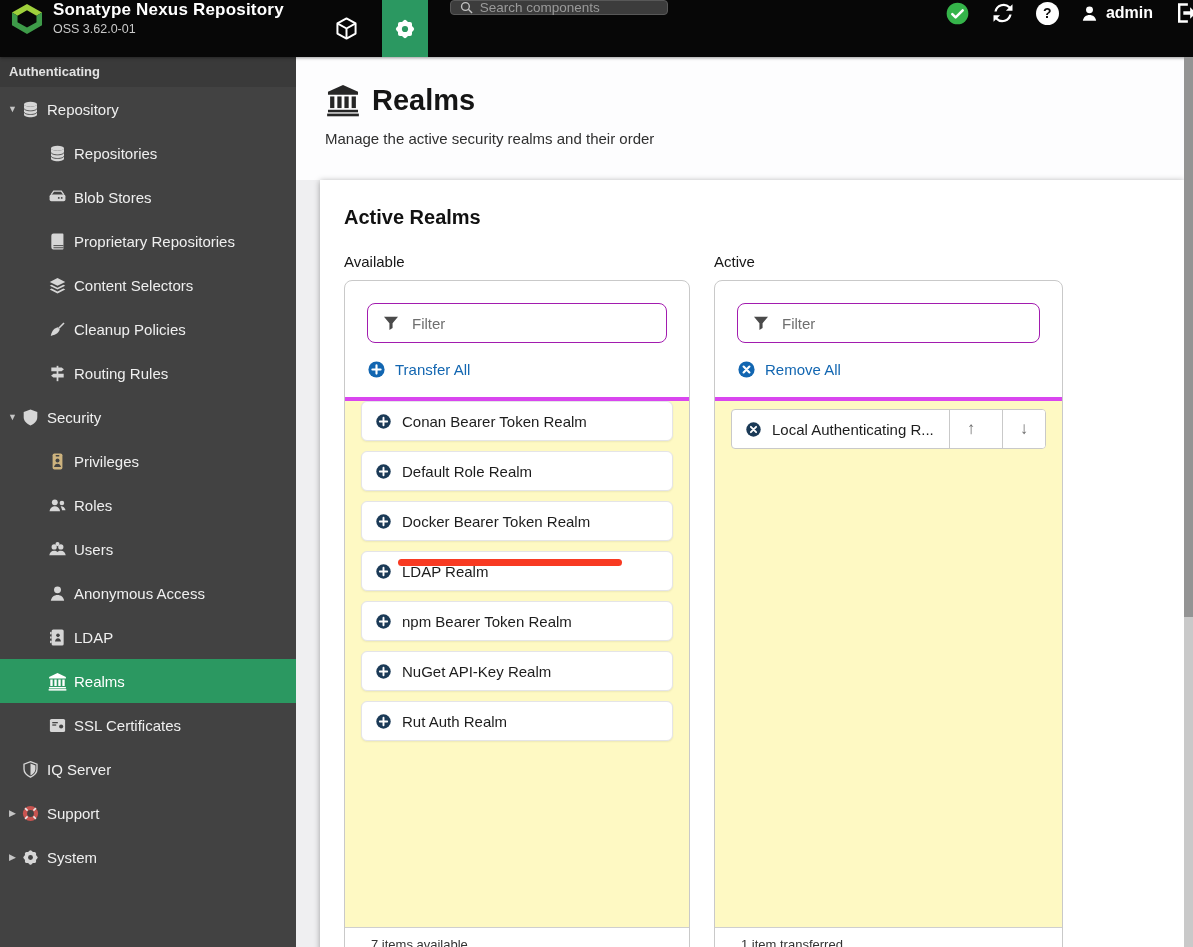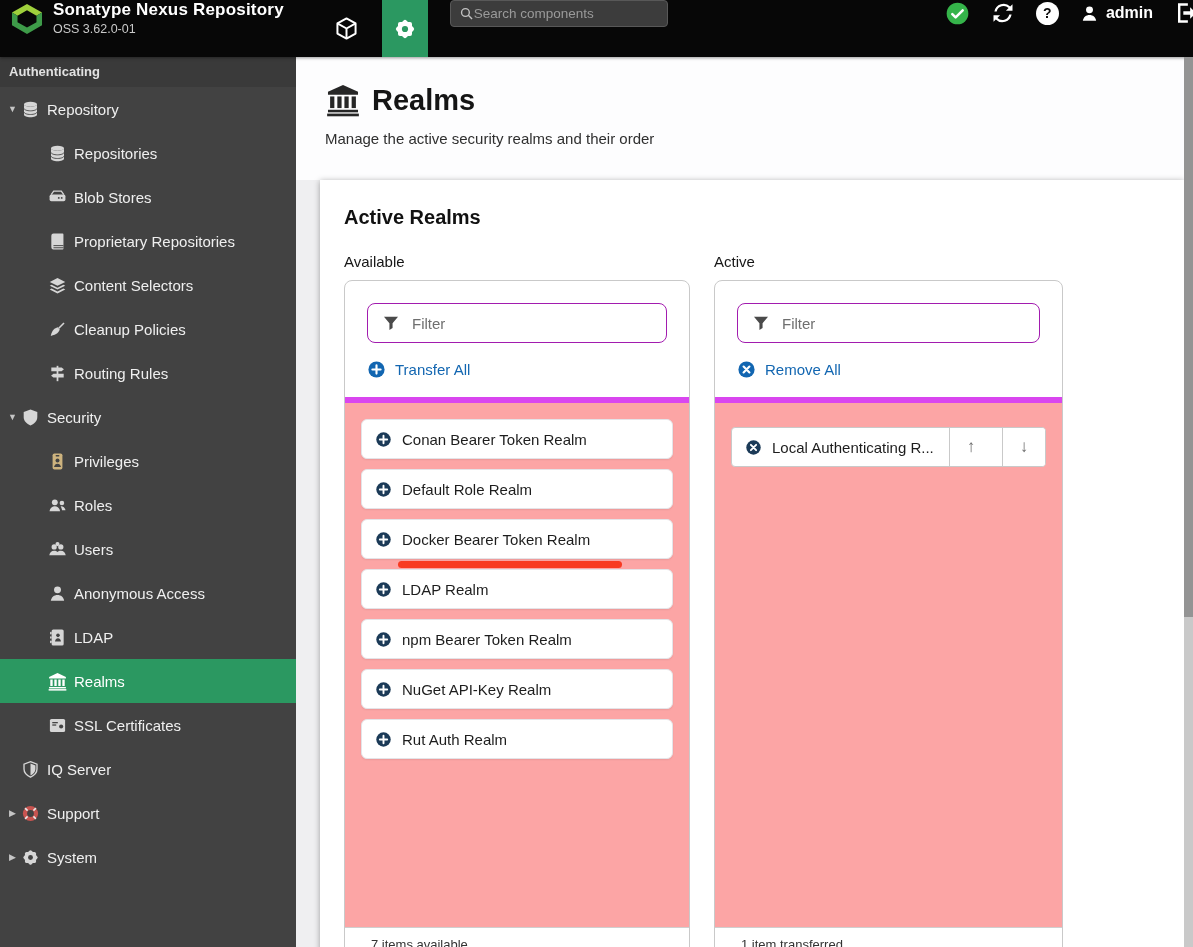--- a/index.html
+++ b/index.html
@@ -8,21 +8,21 @@
   svg{display:block}
 
   
   .header{position:absolute;top:0;left:0;width:1193px;height:57px;background:#070707;display:flex;align-items:flex-start;z-index:30;overflow:hidden;box-shadow:0 1px 3px rgba(0,0,0,.4)}
   .brand{display:flex;align-items:center;gap:9px;margin-left:10px}
   .brand-text .t{color:#fff;font-size:17px;font-weight:bold;letter-spacing:.2px}
   .brand-text .s{color:#c9c9c9;font-size:12.5px;margin-top:2px}
   .mode-btn{width:46px;height:57px;display:flex;align-items:center;justify-content:center;cursor:pointer}
   .browse-btn{margin-left:40px}
   .admin-btn{background:#2b9861;margin-left:12px}
-  .searchbox{margin-left:22px;width:218px;height:27px;background:#3c3c3c;border:1px solid #585858;border-radius:4px;display:flex;align-items:center;padding:0 8px;}
+  .searchbox{margin-left:22px;width:218px;height:15px;background:#3c3c3c;border:1px solid #585858;border-radius:4px;display:flex;align-items:center;padding:0 8px;gap:6px}
   .searchbox input{flex:1;background:transparent;border:none;outline:none;color:#ddd;font-size:13.5px;font-family:inherit;min-width:0}
   .searchbox input::placeholder{color:#9a9a9a}
   .search-glyph{width:15px;height:15px;color:#c2c2c2;flex:none}
   .hright{margin-left:auto;display:flex;align-items:center;gap:21px}
   .icon-btn{display:flex;align-items:center;justify-content:center;cursor:pointer}
   .help-circle{width:23px;height:23px;border-radius:50%;background:#fff;color:#0a0a0a;font-weight:bold;font-size:14px;display:flex;align-items:center;justify-content:center}
   .user-group{display:flex;align-items:center;gap:7px;color:#fff;font-size:16px;font-weight:bold;cursor:pointer}
   .signout{margin-right:-7px}
 
   
@@ -59,21 +59,21 @@
   .filter input::placeholder{color:#6f6f6f}
   .funnel{position:absolute;left:15px;top:11px;width:18px;height:18px;color:#4a4a4a}
   .funnel svg{width:100%;height:100%}
   .xaction{margin-top:17px;display:flex;align-items:center;gap:9px;color:#1266b1;font-size:15px;cursor:pointer;width:max-content}
   .ci{display:inline-flex;flex:none}
   .ci svg{width:100%;height:100%}
   .ci-19{width:19px;height:19px}
   .ci-17{width:17px;height:17px}
   .ci-blue{color:#1266b1}
   .ci-navy{color:#1b3a57}
-  .xlist{flex:1;background:#fca5a5;border-top:6px solid #d946ef;padding-top:16px;position:relative}
+  .xlist{flex:1;background:#fef9c3;border-top:4px solid #d946ef;position:relative}
   .xitem{height:40px;margin:0 16px 10px;background:#fff;border:1px solid #e4e4e8;border-radius:6px;box-shadow:0 1px 2px rgba(0,0,0,.07);display:flex;align-items:center;padding-left:13px;gap:10px;font-size:15px;color:#1d1d1d;cursor:pointer}
   .red-note{position:absolute;left:53px;top:158px;width:224px;height:7px;border-radius:3.5px;background:#f83a22;z-index:3}
   .xfoot{border-top:1px solid #cfcfcf;background:#fff;padding:9px 0 10px 26px;font-size:13px;color:#333}
   .active-item{height:40px;margin:8px 16px 10px;background:#fff;border:1px solid #c9c9c9;border-radius:4px;display:flex;align-items:center;padding-left:13px;gap:10px;font-size:15px;color:#1d1d1d;overflow:hidden}
   .active-item .lbl{flex:1;white-space:nowrap;overflow:hidden}
   .arrow-btn{width:43px;height:40px;border-left:1px solid #c9c9c9;display:flex;align-items:center;justify-content:center;font-size:17px;color:#6a6a6a;cursor:pointer;background:#fff;flex:none}
 
   
   .scrollbar{position:absolute;top:57px;right:0;width:9px;height:890px;background:#c9c9c9;z-index:40}
   .scroll-thumb{position:absolute;top:0;left:0;width:9px;height:560px;background:#949494}

